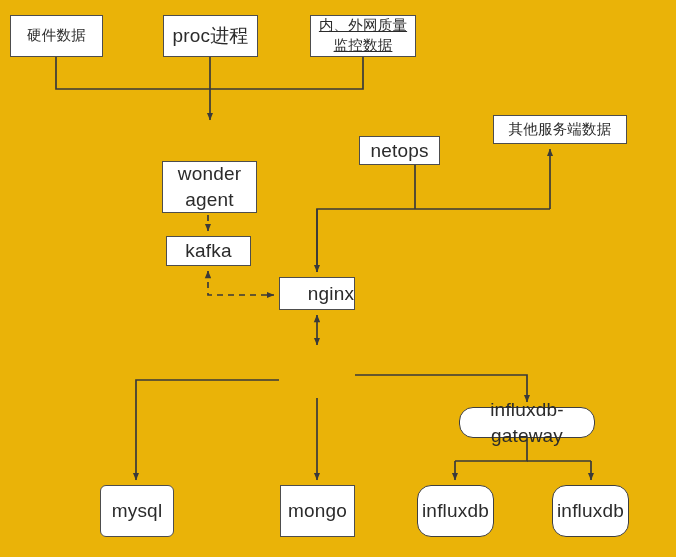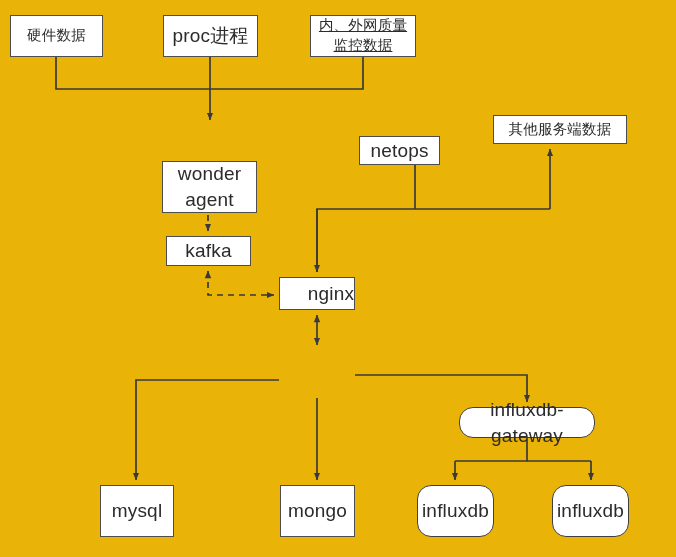--- a/index.html
+++ b/index.html
@@ -109,21 +109,21 @@
 
   <div class="node cn" style="left:493px;top:115px;width:134px;height:29px;">其他服务端数据</div>
 
   <div class="node" style="left:166px;top:236px;width:85px;height:30px;">kafka</div>
 
   <div class="node" style="left:279px;top:277px;width:76px;height:33px;padding-left:28px;">nginx</div>
 
 
   <div class="node rounded" style="left:459px;top:407px;width:136px;height:31px;">influxdb-gateway</div>
 
-  <div class="node" style="left:100px;top:485px;width:74px;height:52px;">mysql</div>
+  <div class="node" style="left:100px;top:485px;width:74px;height:52px;border-radius:6px;">mysql</div>
 
   <div class="node" style="left:280px;top:485px;width:75px;height:52px;">mongo</div>
 
   <div class="node rounded" style="left:417px;top:485px;width:77px;height:52px;">influxdb</div>
 
   <div class="node rounded" style="left:552px;top:485px;width:77px;height:52px;">influxdb</div>
 
 </div>
 
 </body></html>

